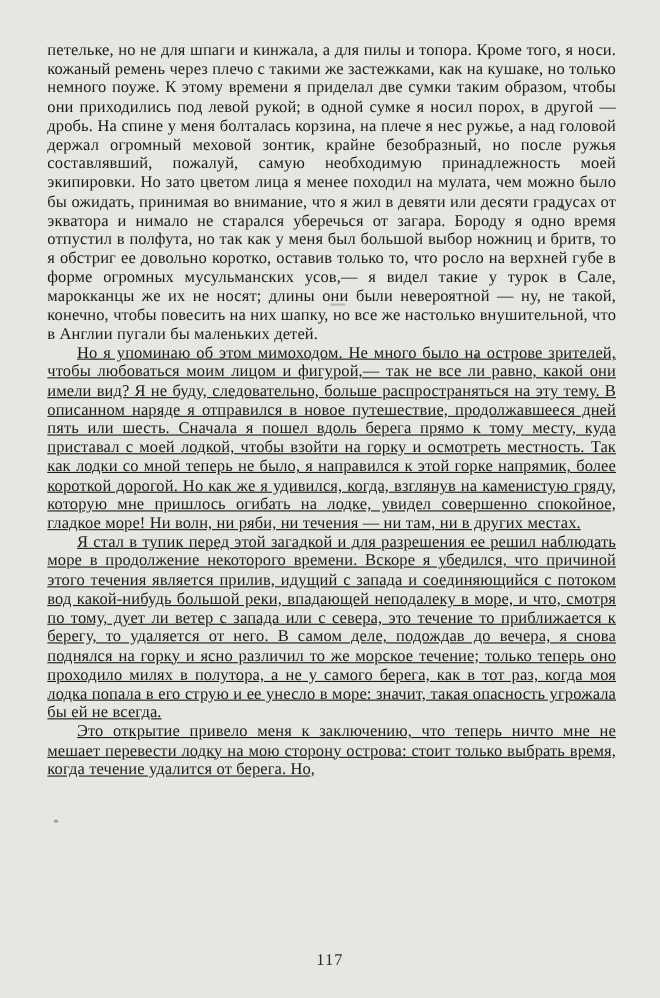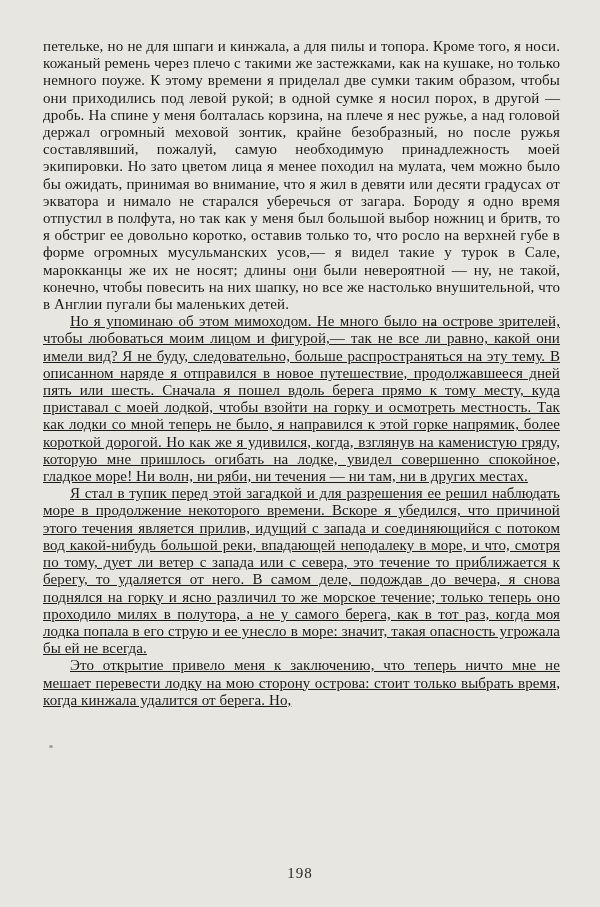--- a/index.html
+++ b/index.html
@@ -58,22 +58,22 @@
   .speck-4 { left: 300px; top: 276px; width: 14px; height: 2px; opacity: 0.25; border-radius: 2px; }
 </style>
 </head>
 <body>
 
 <div class="page">
   <div class="text-block">
     <p>петельке, но не для шпаги и кинжала, а для пилы и топора. Кроме того, я носи. кожаный ремень через плечо с такими же застежками, как на кушаке, но только немного поуже. К этому времени я приделал две сумки таким образом, чтобы они приходились под левой рукой; в одной сумке я носил порох, в другой — дробь. На спине у меня болталась корзина, на плече я нес ружье, а над головой держал огромный меховой зонтик, крайне безобразный, но после ружья составлявший, пожалуй, самую необходимую принадлежность моей экипировки. Но зато цветом лица я менее походил на мулата, чем можно было бы ожидать, принимая во внимание, что я жил в девяти или десяти градусах от экватора и нимало не старался уберечься от загара. Бороду я одно время отпустил в полфута, но так как у меня был большой выбор ножниц и бритв, то я обстриг ее довольно коротко, оставив только то, что росло на верхней губе в форме огромных мусульманских усов,— я видел такие у турок в Сале, марокканцы же их не носят; длины они были невероятной — ну, не такой, конечно, чтобы повесить на них шапку, но все же настолько внушительной, что в Англии пугали бы маленьких детей.</p>
     <p class="indent">Но я упоминаю об этом мимоходом. Не много было на острове зрителей, чтобы любоваться моим лицом и фигурой,— так не все ли равно, какой они имели вид? Я не буду, следовательно, больше распространяться на эту тему. В описанном наряде я отправился в новое путешествие, продолжавшееся дней пять или шесть. Сначала я пошел вдоль берега прямо к тому месту, куда приставал с моей лодкой, чтобы взойти на горку и осмотреть местность. Так как лодки со мной теперь не было, я направился к этой горке напрямик, более короткой дорогой. Но как же я удивился, когда, взглянув на каменистую гряду, которую мне пришлось огибать на лодке, увидел совершенно спокойное, гладкое море! Ни волн, ни ряби, ни течения — ни там, ни в других местах.</p>
     <p class="indent">Я стал в тупик перед этой загадкой и для разрешения ее решил наблюдать море в продолжение некоторого времени. Вскоре я убедился, что причиной этого течения является прилив, идущий с запада и соединяющийся с потоком вод какой-нибудь большой реки, впадающей неподалеку в море, и что, смотря по тому, дует ли ветер с запада или с севера, это течение то приближается к берегу, то удаляется от него. В самом деле, подождав до вечера, я снова поднялся на горку и ясно различил то же морское течение; только теперь оно проходило милях в полутора, а не у самого берега, как в тот раз, когда моя лодка попала в его струю и ее унесло в море: значит, такая опасность угрожала бы ей не всегда.</p>
-    <p class="indent">Это открытие привело меня к заключению, что теперь ничто мне не мешает перевести лодку на мою сторону острова: стоит только выбрать время, когда кинжала удалится от берега. Но,</p>
+    <p class="indent">Это открытие привело меня к заключению, что теперь ничто мне не мешает перевести лодку на мою сторону острова: стоит только выбрать время, когда течение удалится от берега. Но,</p>
   </div>
 </div>
 
-<div class="page-number">198</div>
+<div class="page-number">117</div>
 
 <div class="speck speck-1"></div>
 <div class="speck speck-2"></div>
 <div class="speck speck-3"></div>
 <div class="speck speck-4"></div>
 
 </body></html>

